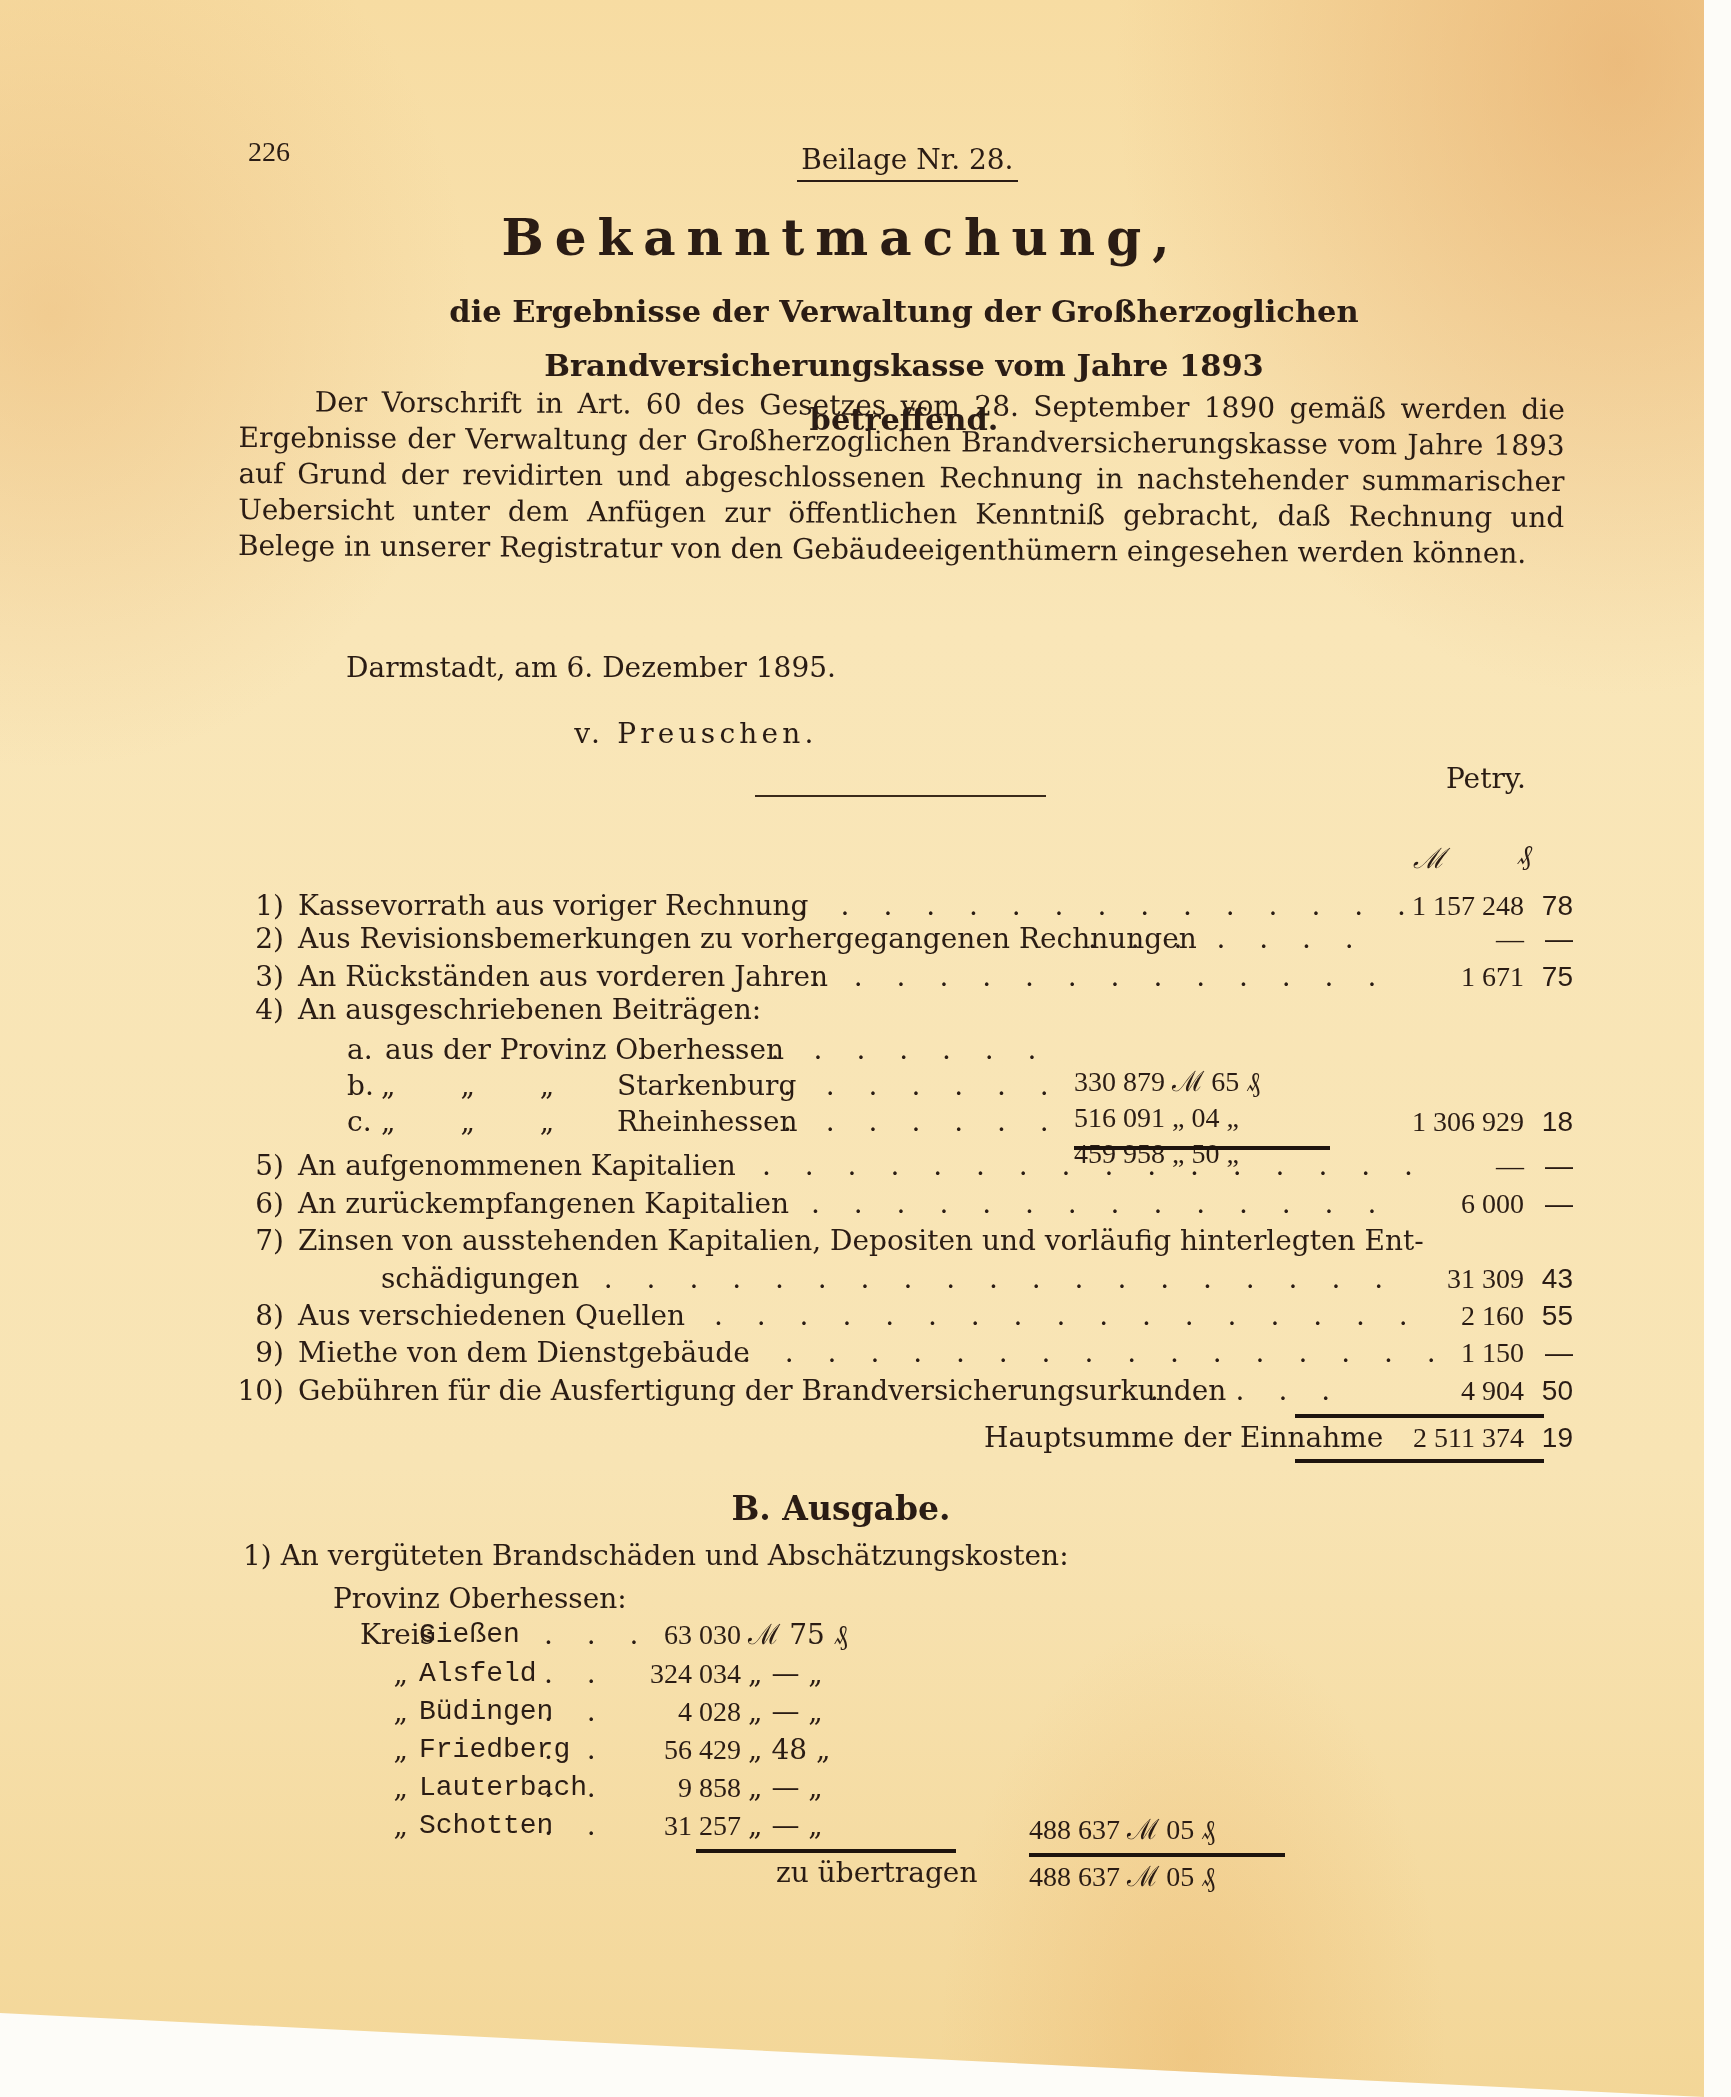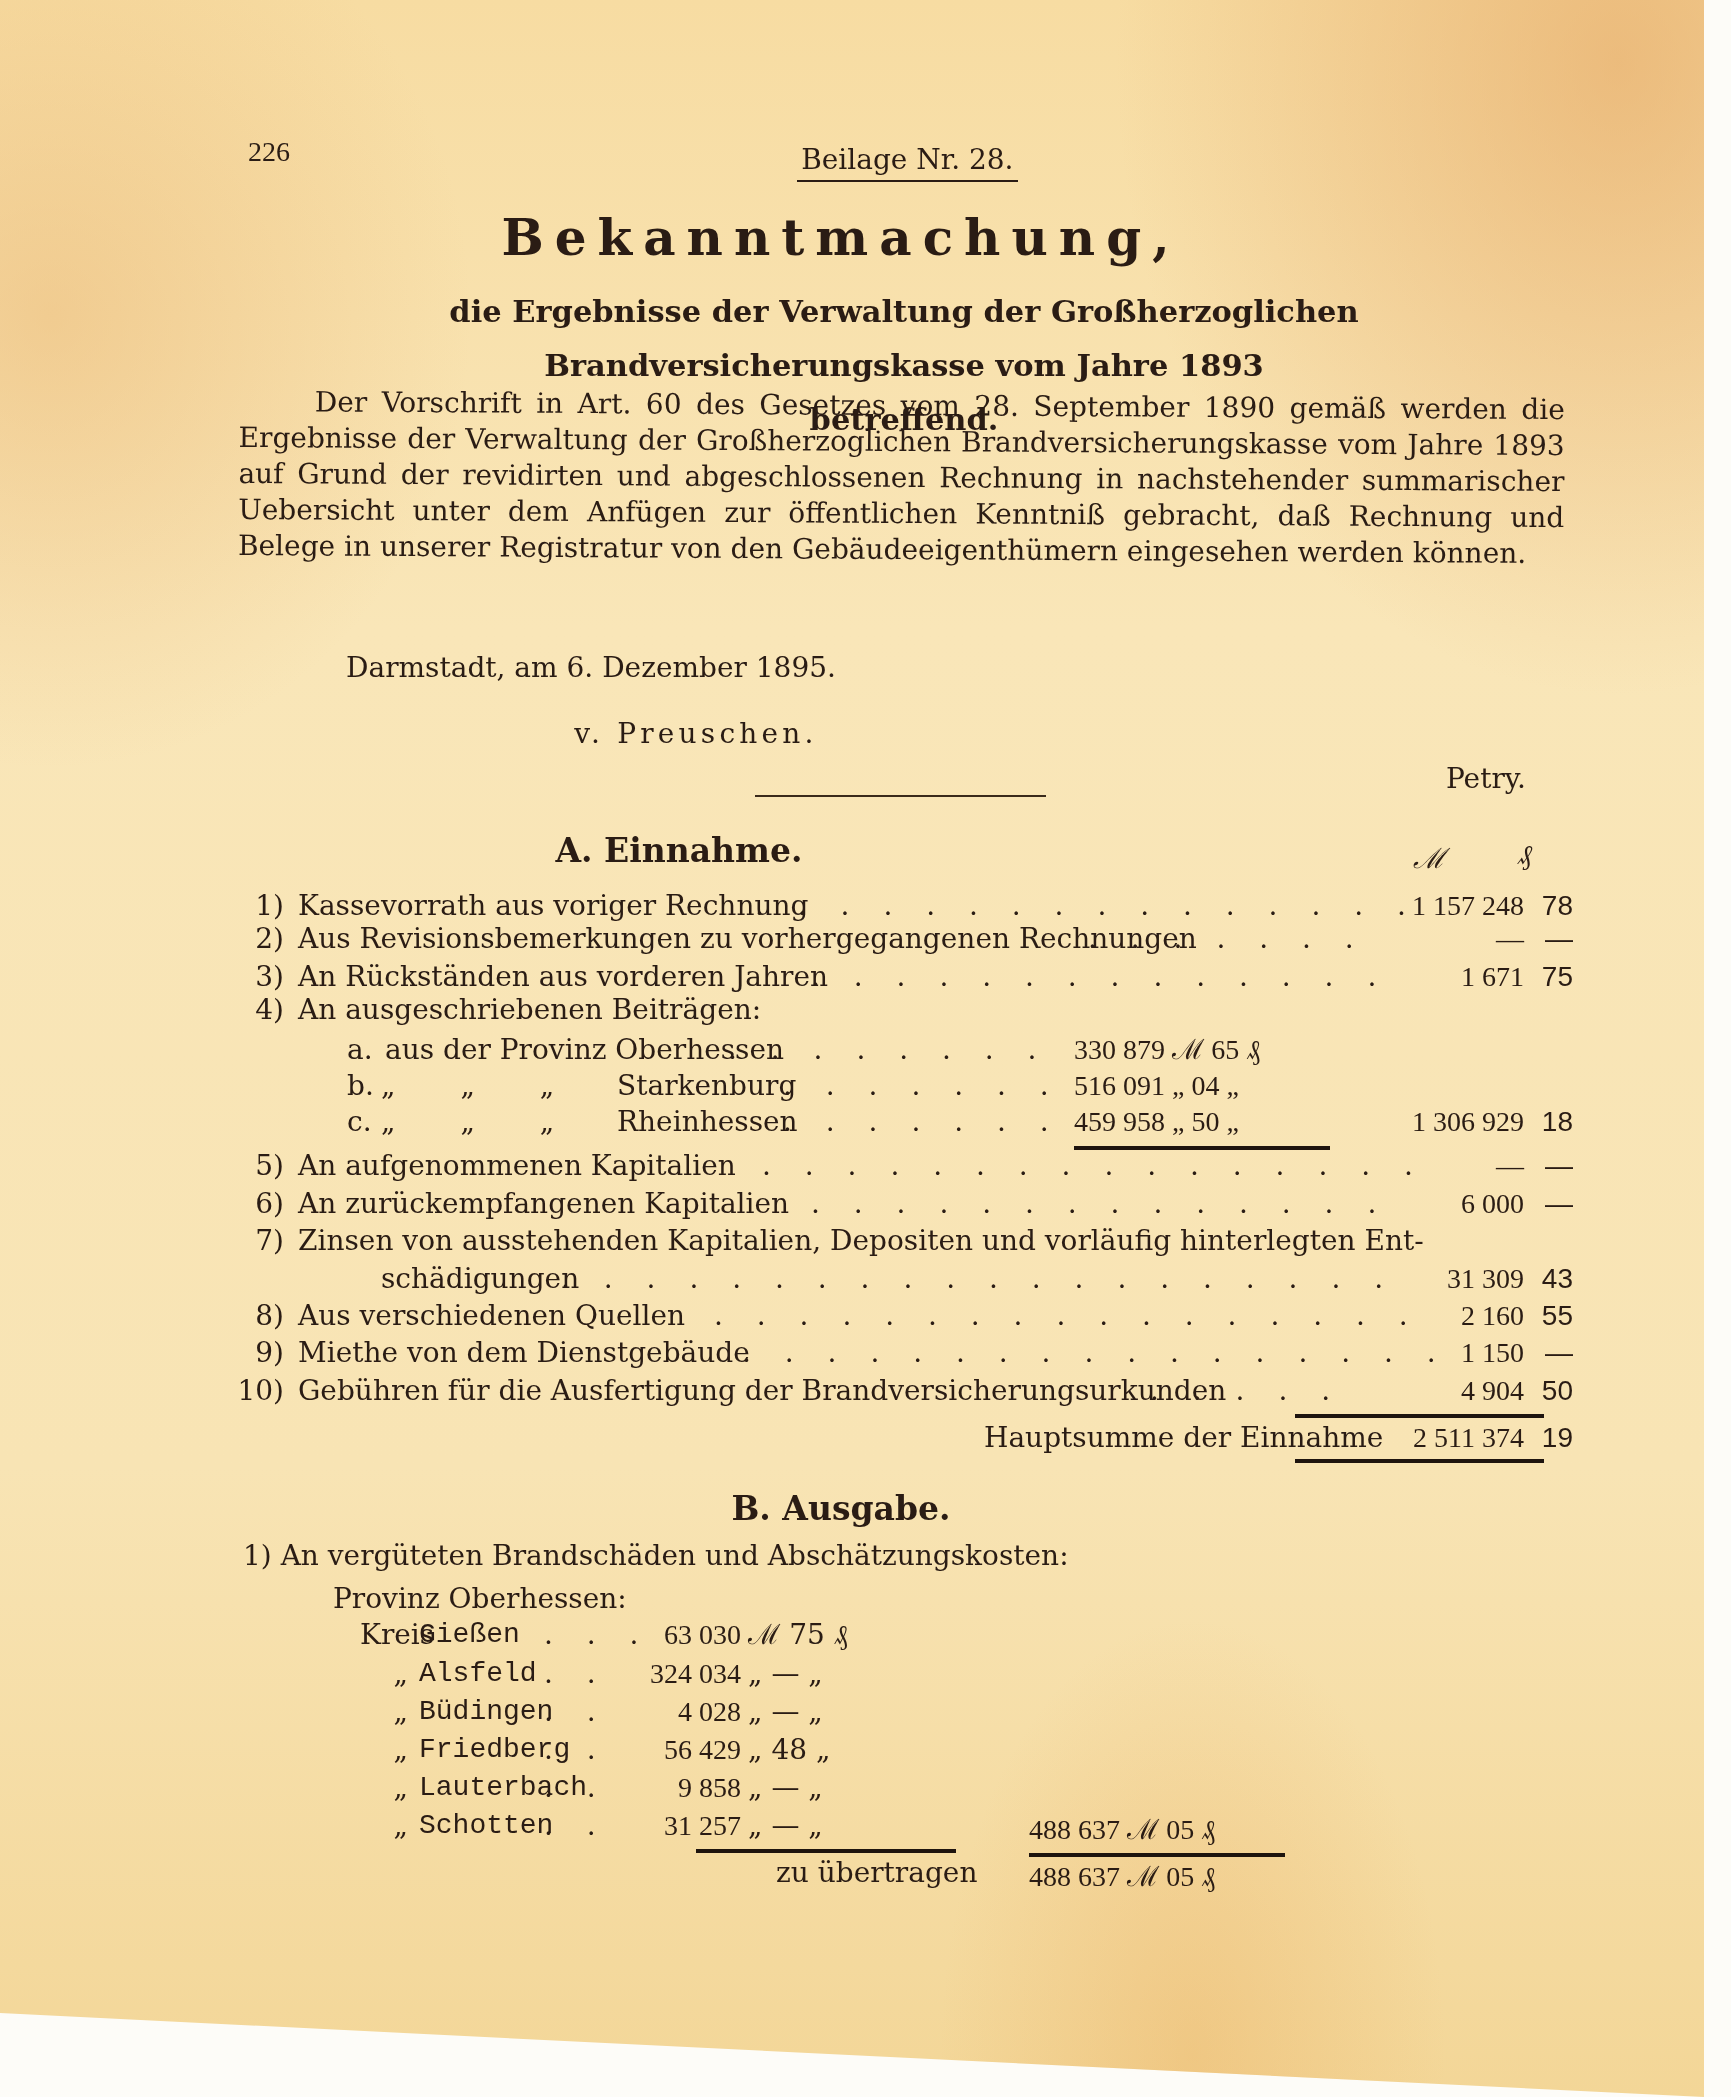--- a/index.html
+++ b/index.html
@@ -32,21 +32,21 @@
   .secA { left: 0; width: 1358px; top: 831px; text-align: center; font-size: 33px; font-weight: bold; }
   .curhead { top: 838px; font-size: 28px; font-style: italic; }
   .cur-m { left: 1413px; } .cur-pf { left: 1518px; }
 
   .row { position: absolute; left: 229px; width: 1330px; height: 36px; font-size: 28px; line-height: 36px; }
   .row .num { position: absolute; left: 0; width: 55px; text-align: right; }
   .row .label { position: absolute; left: 69px; white-space: nowrap; }
   .row .dots { position: absolute; letter-spacing: 12.5px; }
   .row .mk { position: absolute; left: 1094px; width: 201px; text-align: right; font-family: "Liberation Serif", serif; }
   .row .pf { position: absolute; left: 1302px; width: 42px; text-align: right; font-family: Liberation Sans, sans-serif; }
-  .sub { position: absolute; left: 845px; width: 249px; white-space: nowrap; font-family: "Liberation Serif", serif; }
+  .sub { position: absolute; left: 845px; width: 249px; white-space: nowrap; font-family: "Liberation Serif", serif; margin-top: 32px; }
   .subletter { position: absolute; left: 118px; }
   .ditto { position: absolute; left: 152px; letter-spacing: 28px; }
   .hline { position: absolute; border-top: 4.2px solid #1e140e; }
   .secB { left: 0; width: 1682px; top: 1489px; text-align: center; font-size: 33px; font-weight: bold; }
   .kreis { position: absolute; font-size: 28px; line-height: 36px; white-space: nowrap; }
   .kreis .kq { position: absolute; left: 0; width: 48px; text-align: right; }
   .kreis .kn { position: absolute; left: 59px; font-family: Liberation Mono, monospace; }
   .kreis .kd { position: absolute; left: 184px; letter-spacing: 12.5px; }
   .kreis .kv { position: absolute; left: 263px; width: 118px; text-align: right; font-family: "Liberation Serif", serif; }
   .kreis .ku { position: absolute; left: 388px; }
@@ -65,21 +65,20 @@
     <div>betreffend.</div>
   </div>
 
   <div class="abs para">Der Vorschrift in Art. 60 des Gesetzes vom 28. September 1890 gemäß werden die Ergebnisse der Verwaltung der Großherzoglichen Brandversicherungskasse vom Jahre 1893 auf Grund der revidirten und abgeschlossenen Rechnung in nachstehender summarischer Uebersicht unter dem Anfügen zur öffentlichen Kenntniß gebracht, daß Rechnung und Belege in unserer Registratur von den Gebäudeeigenthümern eingesehen werden können.</div>
 
   <div class="abs date">Darmstadt, am 6. Dezember 1895.</div>
   <div class="abs signer">v. Preuschen.</div>
   <div class="abs cosigner">Petry.</div>
   <div class="abs rule"></div>
 
-  <div class="abs secA">A. Einnahme.</div>
   <div class="abs curhead cur-m">ℳ</div>
   <div class="abs curhead cur-pf">₰</div>
 
   <div class="row" style="top:888px">
     <span class="num">1)</span>
     <span class="label">Kassevorrath aus voriger Rechnung</span>
     <span class="dots" style="left:526px">. . . . . . . . . . . . . . . .</span>
     <span class="mk">1 157 248</span>
     <span class="pf">78</span>
   </div>

